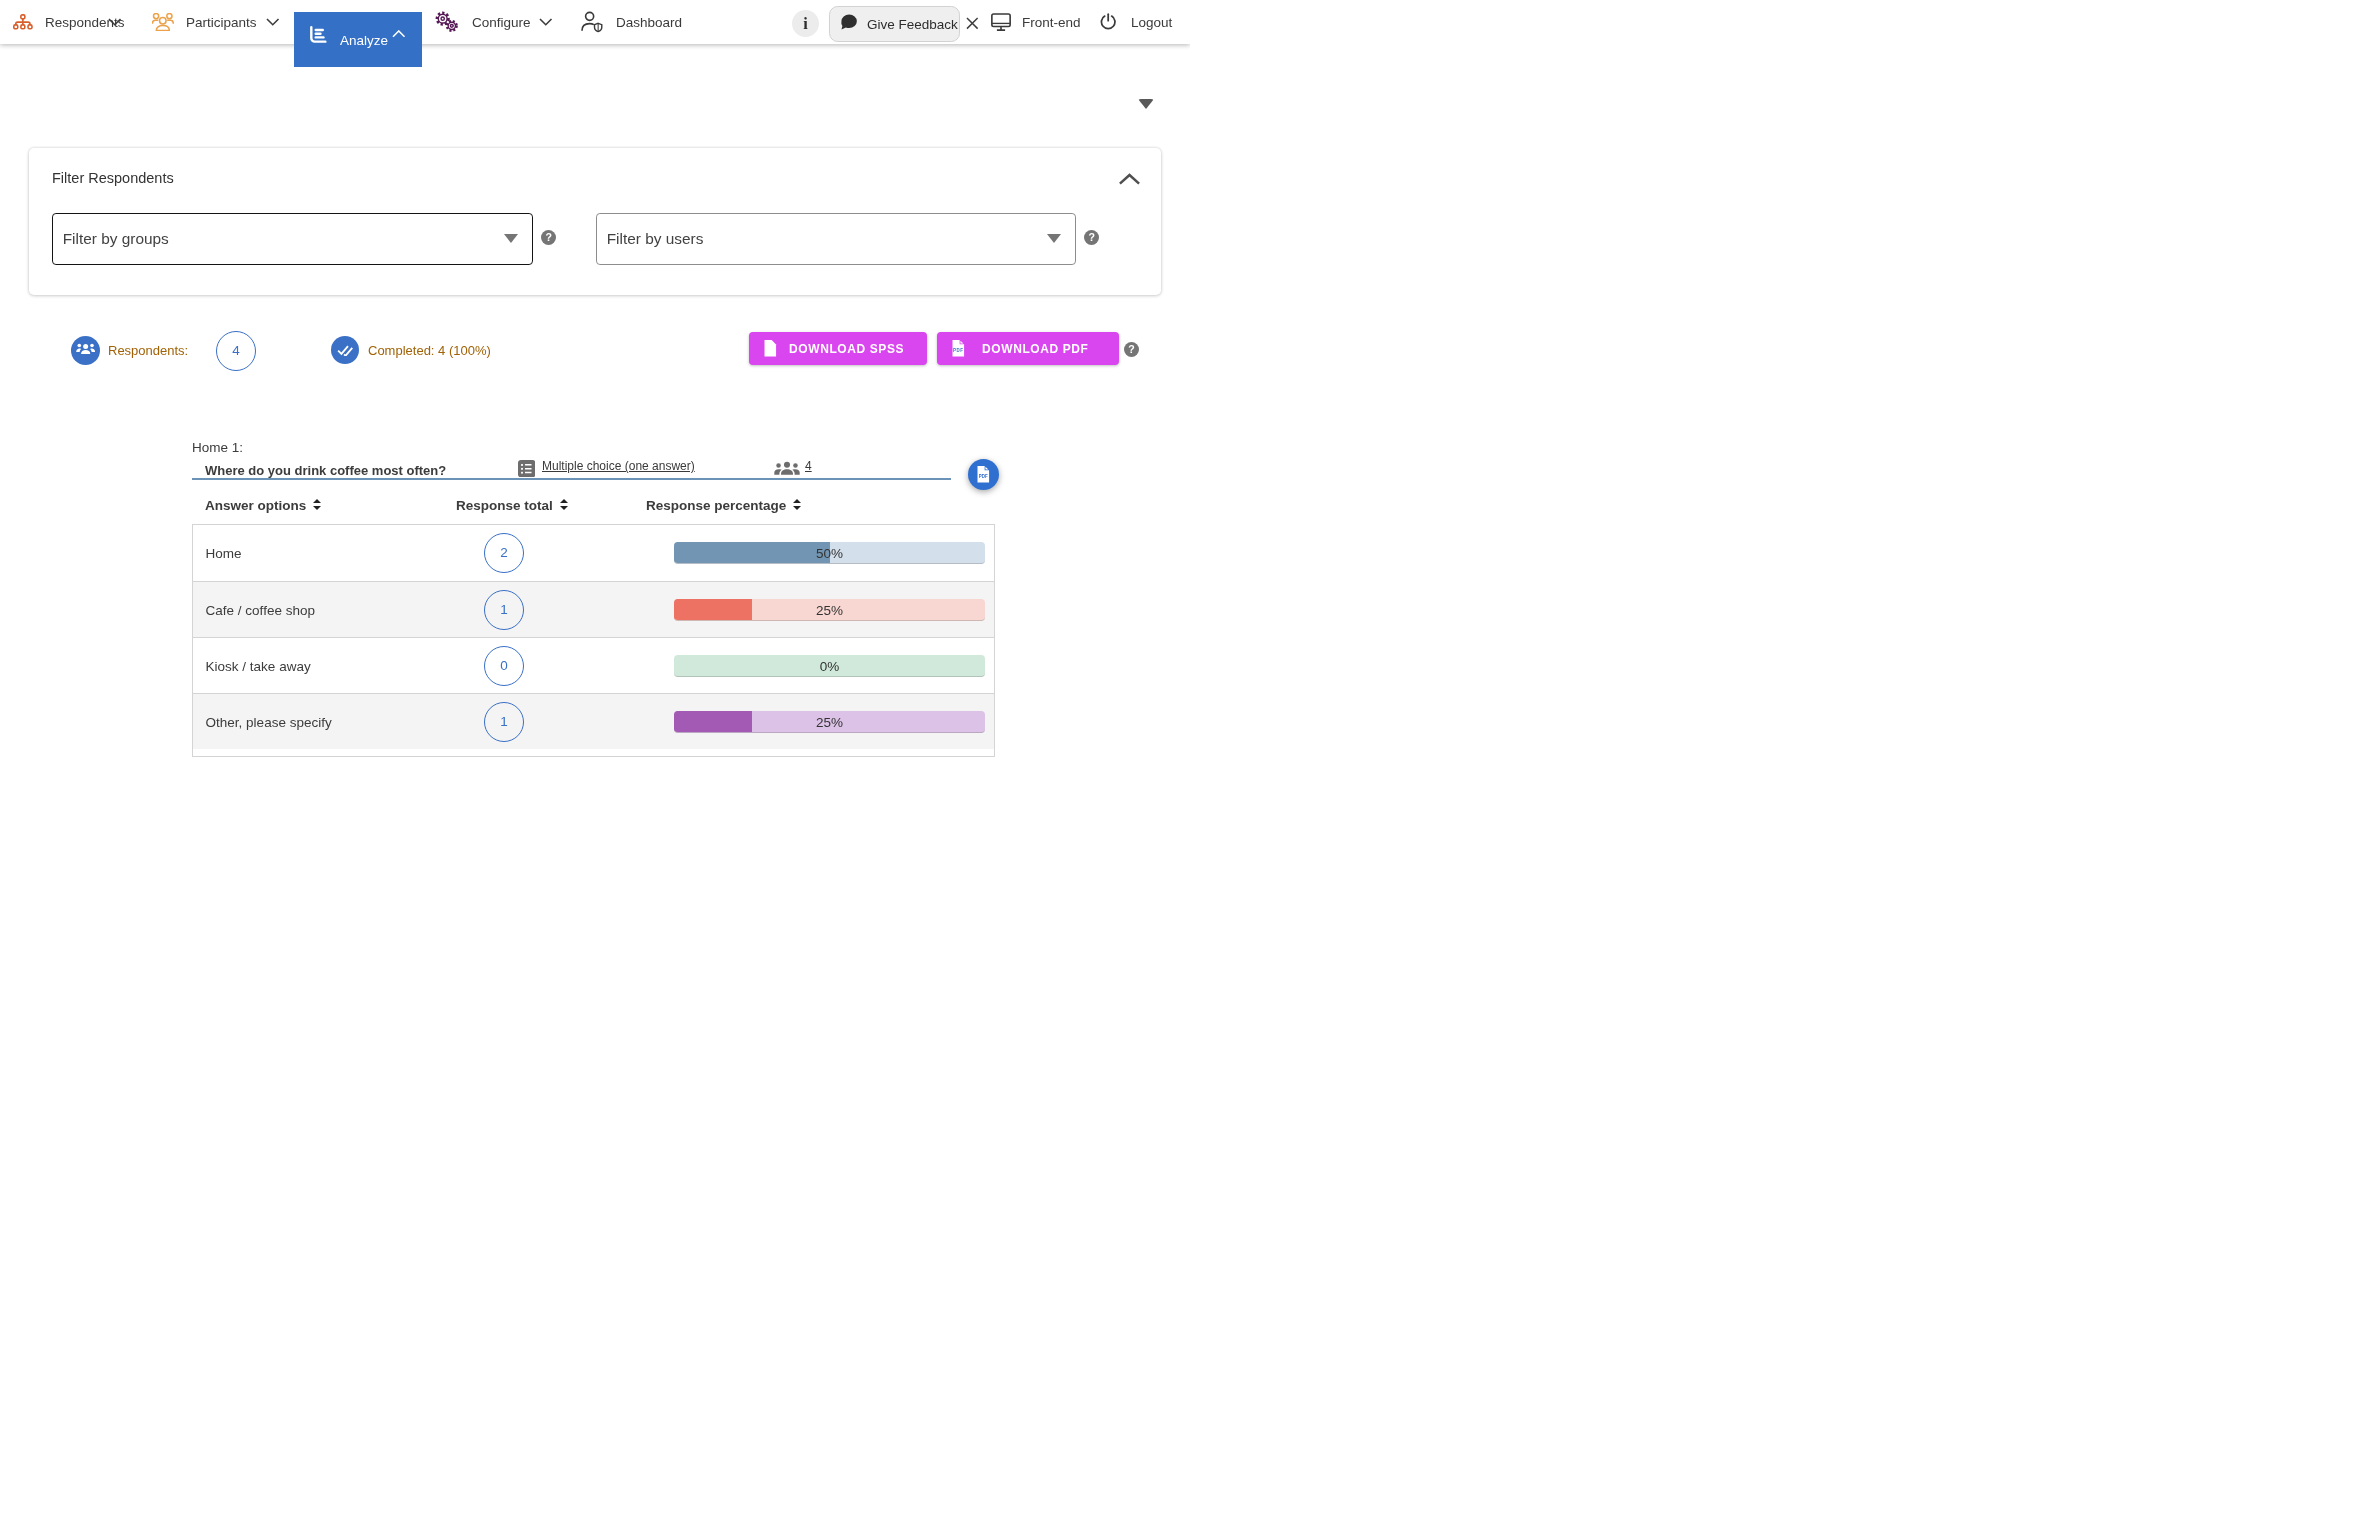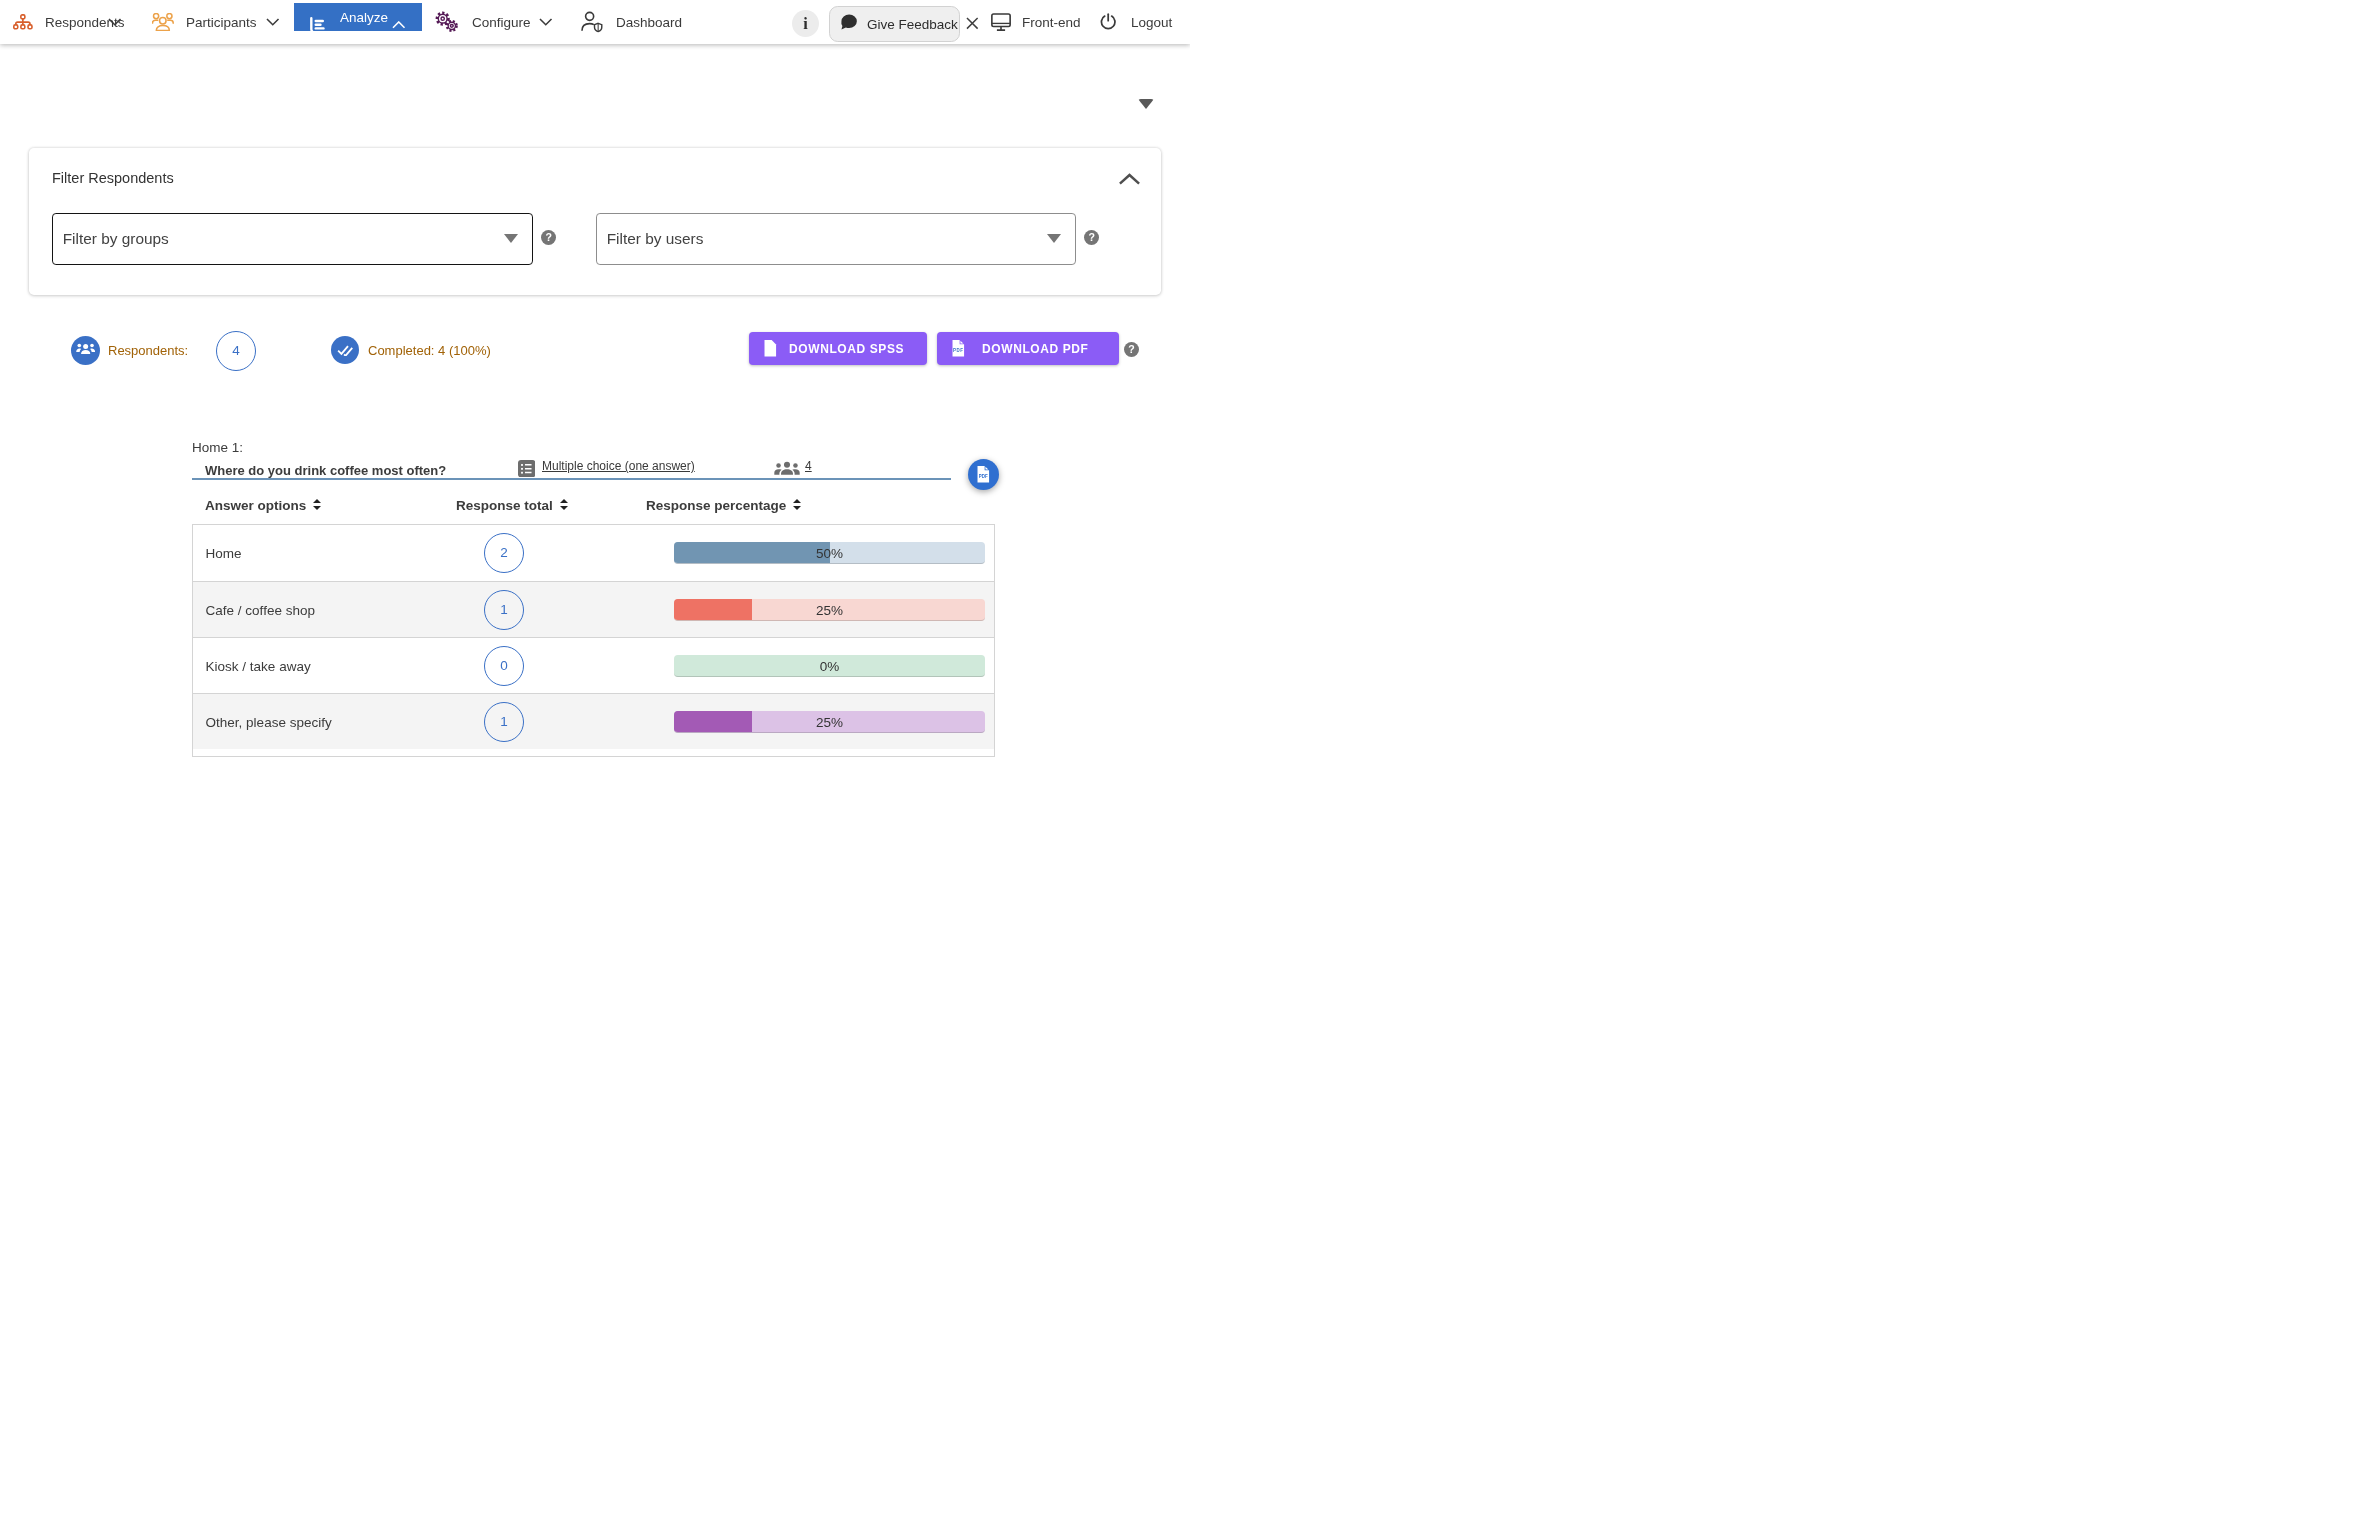--- a/index.html
+++ b/index.html
@@ -2,42 +2,42 @@
 <html><head>
 <meta charset="utf-8">
 <style>
 * { margin:0; padding:0; box-sizing:border-box; }
 html,body { width:1190px; height:768px; background:#fff; font-family:"Liberation Sans", sans-serif; overflow:hidden; }
 #page { position:relative; width:1190px; height:768px; background:#fff; }
 .abs { position:absolute; }
 
 #nav { position:absolute; left:0; top:0; width:1190px; height:44px; background:#fff; box-shadow:0 1.9px 4.8px rgba(0,0,0,0.28); z-index:50; }
 #nav .lbl { position:absolute; font-size:13.5px; color:#3b3b3b; top:50%; transform:translateY(-50%); white-space:nowrap; }
-#tab-analyze { position:absolute; left:294px; top:3px; width:128px; height:28px; background:#3470c5; }
+#tab-analyze { position:absolute; left:294px; top:12px; width:128px; height:55px; background:#3470c5; }
 #tab-analyze .lbl { color:#fff; }
 
 #search { position:absolute; left:29px; top:80px; width:1132px; height:49px; border:1px solid #8f8f8f; border-radius:4.8px; background:#fff; }
 #search .flabel { position:absolute; left:8.7px; top:-7.7px; background:#fff; padding:0 3.9px; font-size:11.6px; color:#5f6368; }
 #search .value { position:absolute; left:10.6px; top:50%; transform:translateY(-50%); font-size:15.4px; color:#2d2d2d; }
 #pill-active { position:absolute; left:1034px; top:13px; width:58px; height:26px; border:1.4px solid #43a047; border-radius:13.5px; color:#43a047; font-size:13.5px; text-align:center; line-height:23px; }
 #search-caret { position:absolute; left:1138px; top:99px; width:0; height:0; border-left:8.2px solid transparent; border-right:8.2px solid transparent; border-top:10px solid #595959; border-radius:2.9px; }
 
 #fcard { position:absolute; left:29px; top:148px; width:1132px; height:147px; background:#fff; border-radius:4.8px; box-shadow:0 0 2.9px rgba(0,0,0,0.16), 0 1px 3.9px rgba(0,0,0,0.14); }
 #fcard .title { position:absolute; left:23px; top:22px; font-size:14.5px; color:#333; }
 .selbox { position:absolute; border-radius:3.9px; background:#fff; }
 .selbox .slabel { position:absolute; left:9.7px; top:50%; transform:translateY(-50%); font-size:15.4px; color:#424242; }
 .dcaret { position:absolute; width:0; height:0; border-left:7.2px solid transparent; border-right:7.2px solid transparent; border-top:9.2px solid #757575; }
 .helpc { position:absolute; width:15.4px; height:15.4px; border-radius:50%; background:#757575; color:#fff; font-size:10.6px; font-weight:bold; text-align:center; line-height:15.4px; }
 #box1 { left:23px; top:65px; width:481px; height:52px; border:1.9px solid #141414; }
 #box2 { left:567px; top:65px; width:480px; height:52px; border:1.4px solid #8d8d8d; }
 
 .bluec { position:absolute; border-radius:50%; background:#3a70c6; }
 .rowtext { position:absolute; font-size:13px; color:#a16207; white-space:nowrap; }
 .numcirc { position:absolute; border:1.4px solid #3a70c6; border-radius:50%; color:#3a70c6; text-align:center; }
-.btn { position:absolute; top:332px; height:33px; background:#8b5cf6; border-radius:3.9px; color:#fff; font-size:12px; font-weight:bold; letter-spacing:0.6px; box-shadow:0 1px 2.9px rgba(0,0,0,0.25); }
+.btn { position:absolute; top:332px; height:33px; background:#d946ef; border-radius:3.9px; color:#fff; font-size:12px; font-weight:bold; letter-spacing:0.6px; box-shadow:0 1px 2.9px rgba(0,0,0,0.25); }
 .btn span { position:absolute; top:50%; transform:translateY(-50%); white-space:nowrap; }
 
 .t14 { position:absolute; font-size:13.5px; color:#3c3c3c; white-space:nowrap; }
 .t16 { position:absolute; font-size:12px; color:#3a3a3a; white-space:nowrap;text-decoration:underline; }
 #qline { position:absolute; left:192px; top:478px; width:759px; height:2.4px; background:#6b93b8; }
 #fab { position:absolute; left:968px; top:459px; width:31px; height:31px; border-radius:50%; background:#2f6fd0; box-shadow:0 1.9px 6.8px rgba(0,0,0,0.35); }
 
 #tbl { position:absolute; left:192px; top:524px; width:803px; height:233px; border:1px solid #d4d4d4; background:#fff; }
 .trow { position:relative; width:100%; height:56px; }
 .trow.alt { background:#f4f4f4; }

